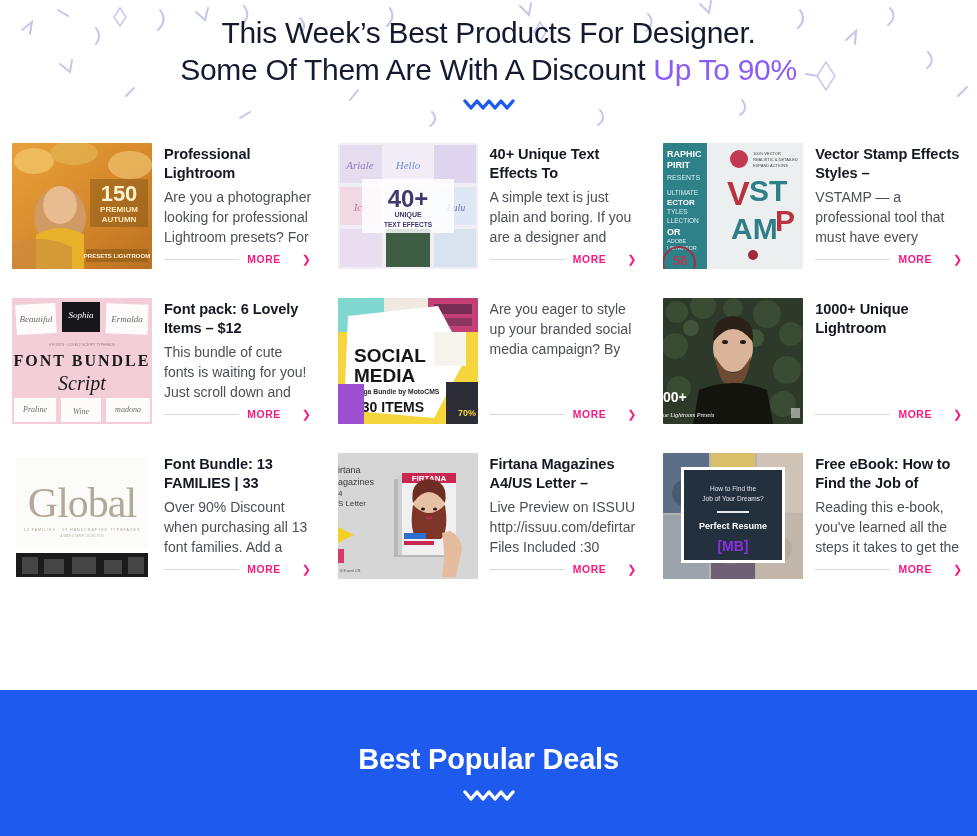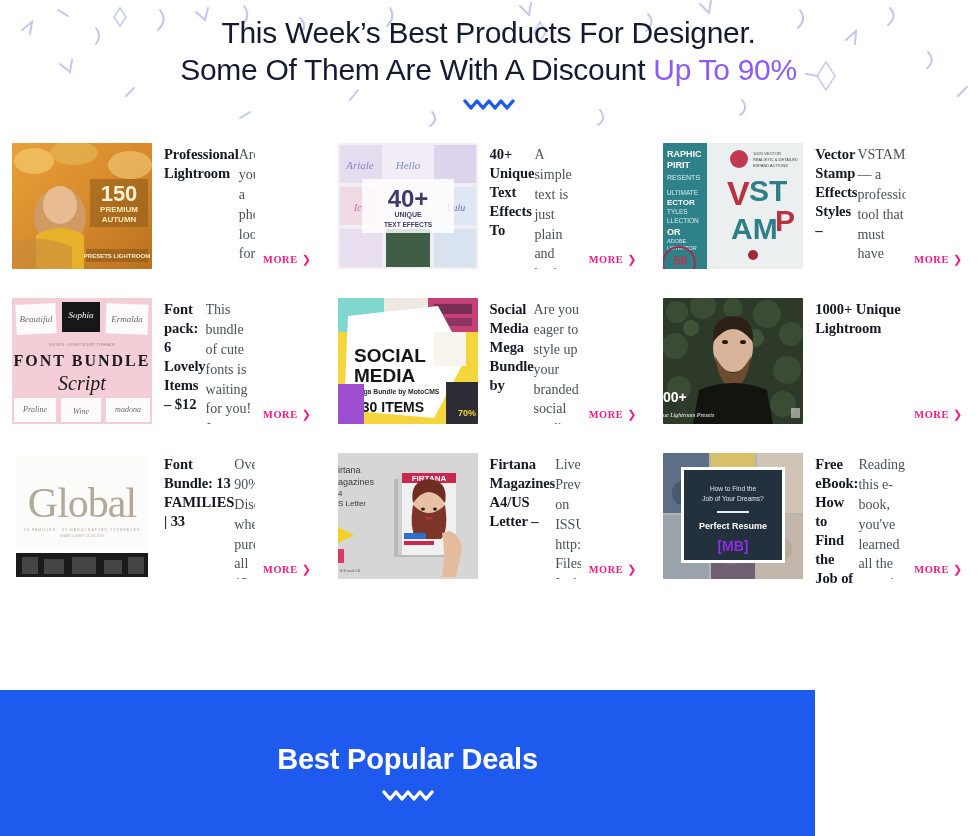--- a/index.html
+++ b/index.html
@@ -55,23 +55,22 @@
     overflow: hidden;
     position: relative;
     background: #e8e8e8;
   }
   .thumb svg { display:block; width:100%; height:100%; }
   .card-body {
     flex: 1 1 auto;
     min-width: 0;
     padding-top: 2px;
     display: flex;
-    flex-direction: row;
+    flex-direction: column;
     height: 126px;
-    font-family: Liberation Serif, serif;
   }
   .card-title {
     font-size: 14.6px;
     font-weight: 700;
     color: #151924;
     line-height: 1.30;
     letter-spacing: -0.1px;
     margin-bottom: 5px;
   }
   .card-desc {
@@ -94,29 +93,29 @@
   }
   .more-link {
     font-size: 10.4px;
     font-weight: 700;
     color: #f5197f;
     letter-spacing: 0.6px;
     text-decoration: none;
     white-space: nowrap;
     display: flex;
     align-items: center;
-    gap: 4px;
+    gap: 21px;
   }
   .chev { font-size: 11px; line-height: 1; font-weight: 400; }
 
   
   .banner {
     position: absolute;
     left: 0; top: 690px;
-    width: 815px; height: 146px;
+    width: 977px; height: 146px;
     background: #1f5aee;
     display: flex;
     flex-direction: column;
     align-items: center;
     justify-content: center;
   }
   .banner-title {
     color: #ffffff;
     font-size: 29px;
     font-weight: 700;
@@ -340,21 +339,20 @@
           <text x="16" y="84" font-family="Liberation Sans, sans-serif" font-size="19" font-weight="700" fill="#161616">MEDIA</text>
           <text x="16" y="96" font-family="Liberation Sans, sans-serif" font-size="6.8" font-weight="700" fill="#2a2a2a">Mega Bundle by MotoCMS</text>
           <text x="16" y="114" font-family="Liberation Sans, sans-serif" font-size="14" font-weight="700" fill="#161616">130 ITEMS</text>
           <rect x="0" y="86" width="26" height="40" fill="#9e4fd1"></rect>
           <rect x="108" y="84" width="32" height="42" fill="#2d2d38"></rect>
           <text x="120" y="118" font-family="Liberation Sans, sans-serif" font-size="9" font-weight="700" fill="#f5d53c">70%</text>
           <rect x="96" y="34" width="32" height="34" fill="#f7f4ee"></rect>
         </svg>
       </div>
       <div class="card-body">
-        <h3 class="card-title">Social Media Mega Bundle by</h3>
         <p class="card-desc">Are you eager to style up your branded social media campaign? By</p>
         <div class="more-row">
           <span class="more-rule"></span>
           <a class="more-link" href="#">
               <span>MORE</span>
               <span class="chev">❯</span>
             </a>
         </div>
       </div>
     </article>

